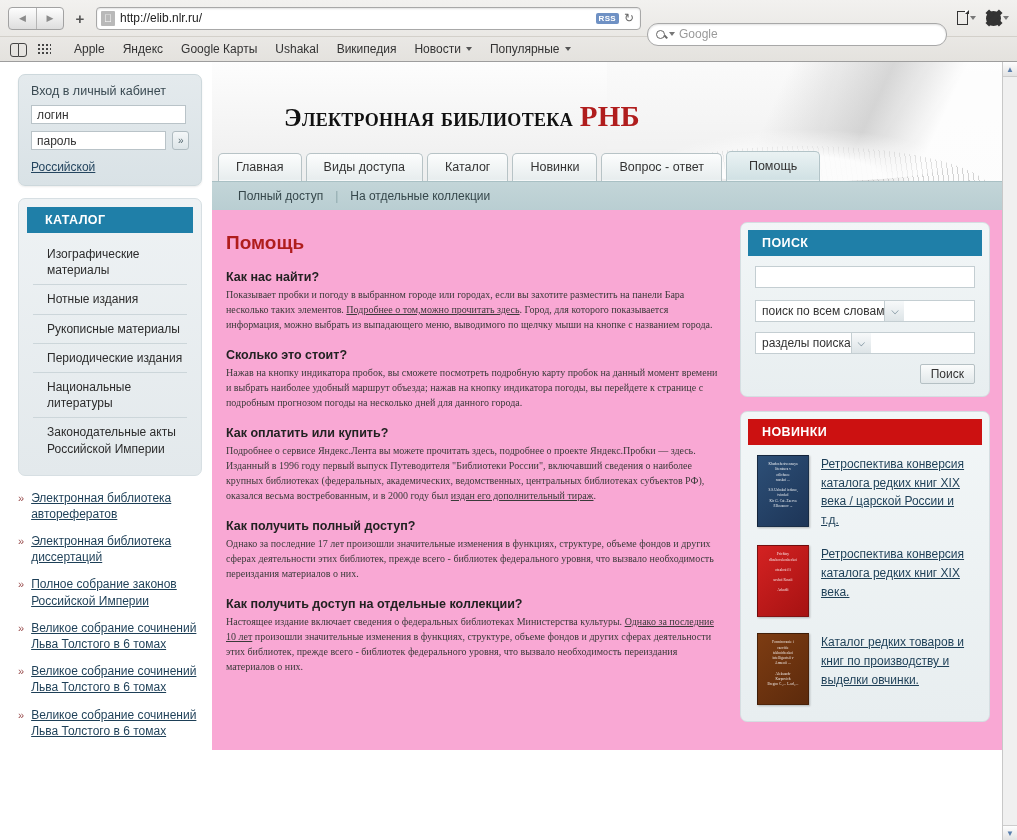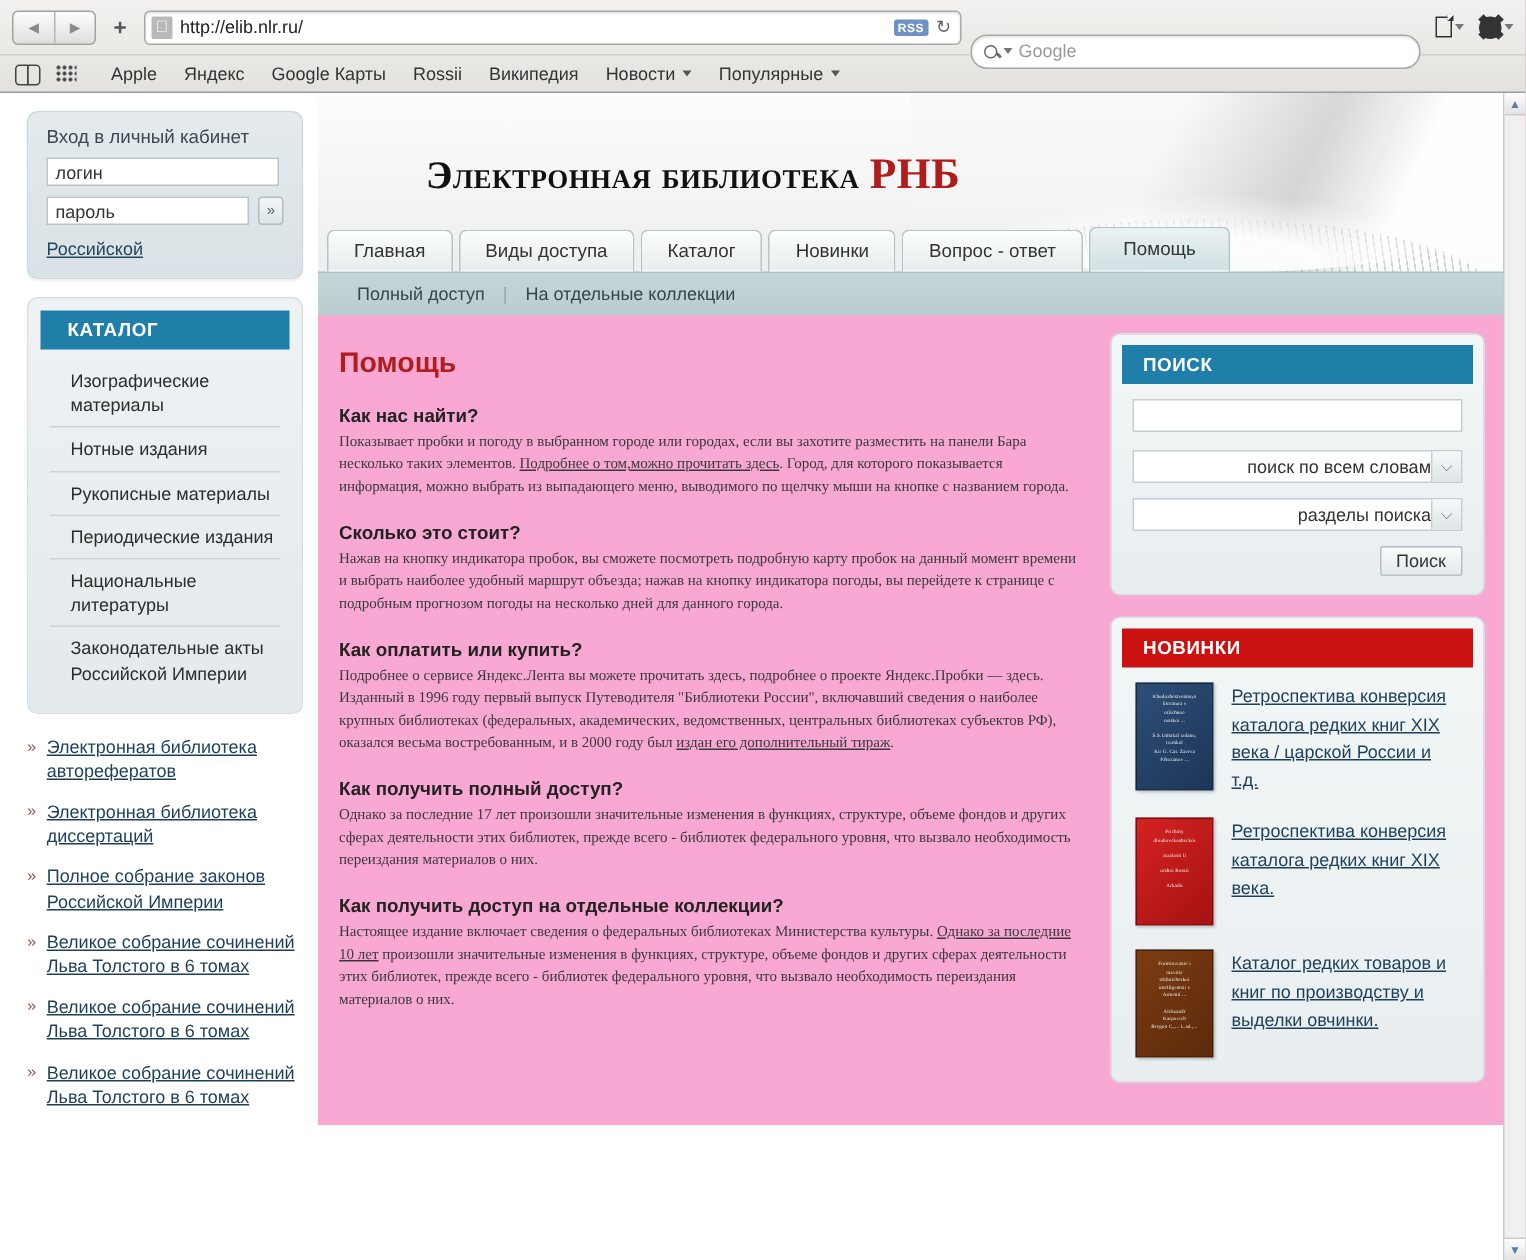--- a/index.html
+++ b/index.html
@@ -299,21 +299,21 @@
   }
   .panel-head.blue{ background:#1f7fa8; }
   .panel-head.red{ background:#cc1111; }
   .panel-body{ padding: 0 14px; }
   .search-input{
     width:100%; height:22px; background:#fff; border:1px solid #c4ced2;
     margin-bottom:12px;
   }
   .select{
     width:100%; height:22px; background:#fff; border:1px solid #c4ced2;
-    display:flex;align-items:center;justify-content:flex-end;
+    display:flex;align-items:center;justify-content:flex-start;
     font-size:12px;color:#333; padding-left:6px; margin-bottom:10px;
   }
   .select .arrow{
     width:20px;height:20px;margin:0 0 0 0;
     background: linear-gradient(to bottom,#f7f9fa,#dde4e7);
     border-left:1px solid #c4ced2;
     display:flex;align-items:center;justify-content:center;
     color:#6b8290;font-size:10px;
   }
   .btn-row{display:flex;justify-content:flex-end;margin-top:4px;}
@@ -379,21 +379,21 @@
     <span class="bm-item">
         <span>Apple</span>
       </span>
     <span class="bm-item">
         <span>Яндекс</span>
       </span>
     <span class="bm-item">
         <span>Google Карты</span>
       </span>
     <span class="bm-item">
-        <span>Rossii</span>
+        <span>Ushakal</span>
       </span>
     <span class="bm-item">
         <span>Википедия</span>
       </span>
     <span class="bm-item">
         <span>Новости</span>
         <span class="tri-down"></span>
       </span>
     <span class="bm-item">
         <span>Популярные</span>

